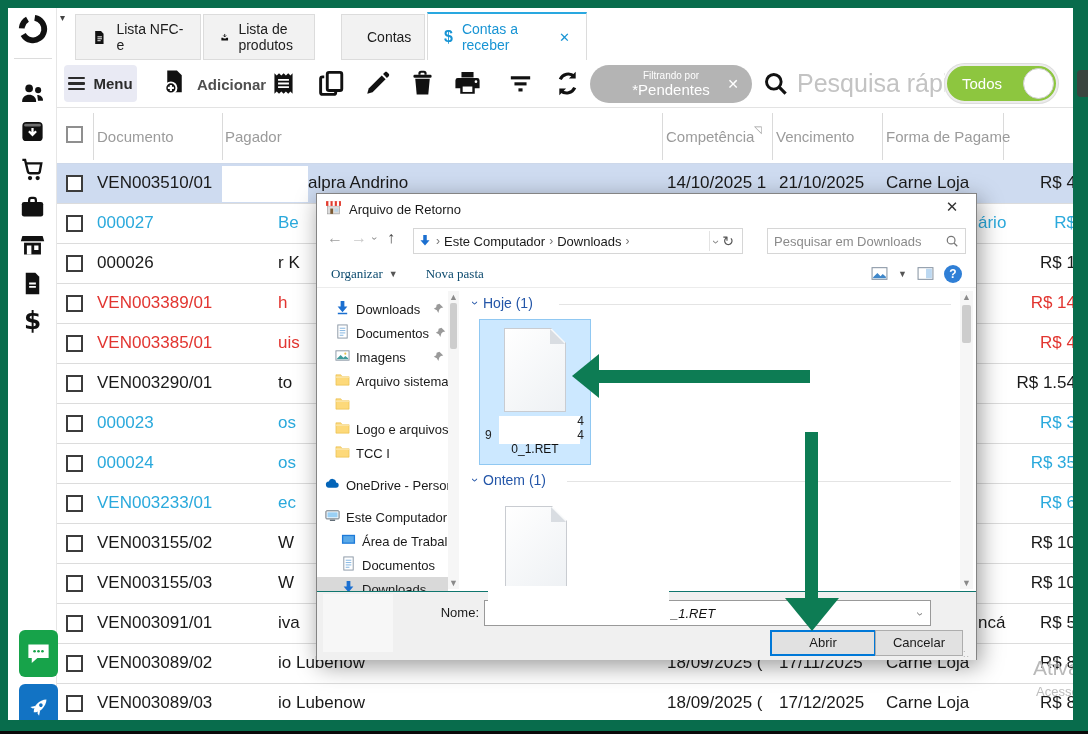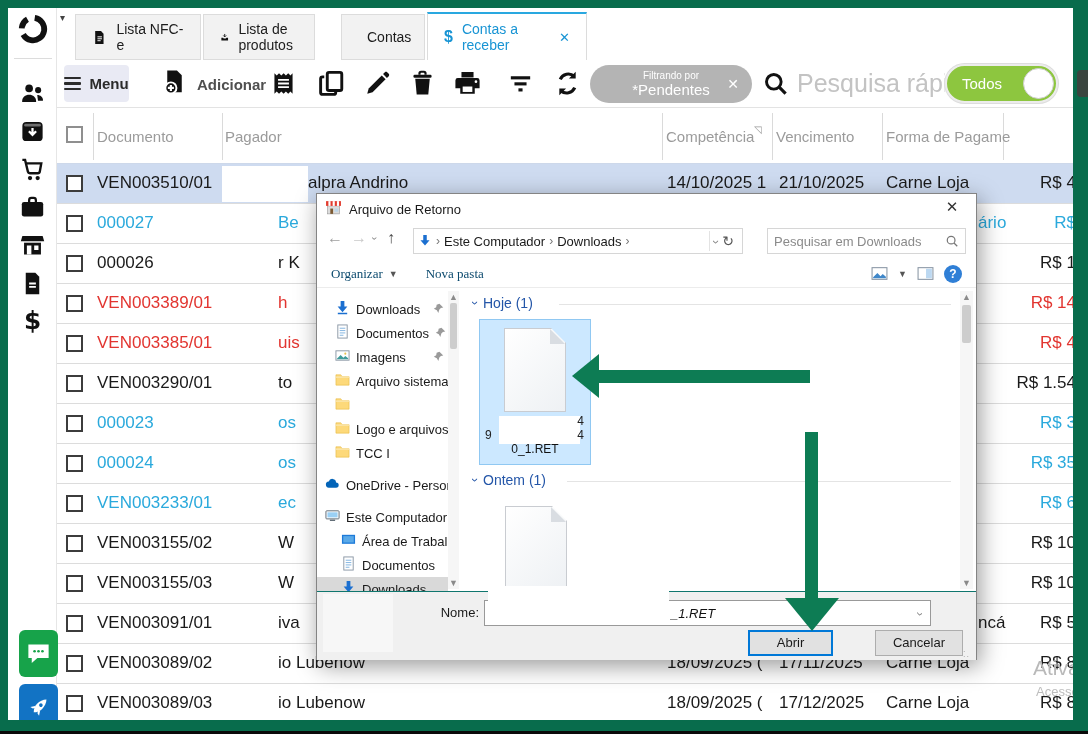--- a/index.html
+++ b/index.html
@@ -29,21 +29,21 @@
   .tab-overflow { position:absolute; left:3px; top:4px; font-size:10px; color:#444; cursor:pointer; }
   .tab { position:absolute; top:6px; height:46px; background:#f2f2f2; border:1px solid #dcdcdc; display:flex; align-items:center; gap:9px; padding:0 16px; font-size:14px; color:#1c1c1c; cursor:pointer; }
   .tab .t-ico { width:17px; height:17px; display:inline-block; }
   .tab .t-ico svg { width:100%; height:100%; }
   .tab.active { top:4px; height:48px; background:#fff; border-top:2px solid #29a8e0; border-bottom:none; color:#1894d4; }
   .tab.active .t-dollar { color:#1894d4; font-weight:bold; font-size:16px; }
   .tab .t-close { color:#1894d4; font-size:13px; margin-left:8px; cursor:pointer; }
 
   
   .toolbar { position:absolute; left:57px; top:60px; width:1016px; height:47px; background:#fff; z-index:5; }
-  .menu-btn { position:absolute; left:7px; top:5px; width:65px; height:37px; background:#e9eaf4; border-radius:4px; display:flex; align-items:center; justify-content:center; gap:8px; font-weight:bold; font-size:15px; color:#2b2b2b; cursor:pointer; }
+  .menu-btn { position:absolute; left:7px; top:5px; width:73px; height:37px; background:#e9eaf4; border-radius:4px; display:flex; align-items:center; justify-content:center; gap:8px; font-weight:bold; font-size:15px; color:#2b2b2b; cursor:pointer; }
   .menu-btn .bars { display:inline-block; width:17px; }
   .menu-btn .bars div { height:2.6px; background:#2b2b2b; margin:3px 0; border-radius:1px; }
   .add-grp { position:absolute; left:103px; top:8px; display:flex; align-items:center; gap:8px; cursor:pointer; }
   .add-grp svg { width:29px; height:29px; }
   .add-label { font-weight:bold; font-size:15px; color:#4f4f4f; }
   .tbtn { position:absolute; top:9px; width:29px; height:29px; cursor:pointer; }
   .tbtn svg { width:100%; height:100%; }
   .chip { position:absolute; left:533px; top:5px; width:162px; height:38px; background:#b4b4b4; border-radius:19px; color:#fff; text-align:center; cursor:pointer; }
   .chip .c1 { font-size:10px; padding-top:5px; }
   .chip .c2 { font-size:15px; }
@@ -133,21 +133,21 @@
   .tile2-page { left:42px; top:217px; width:62px; height:84px; }
 
   .dlg-bottom { position:absolute; left:0; top:397px; right:0; height:69px; background:#f0f0f0; border-top:1px solid #0f766e; }
   .blob { position:absolute; left:6px; top:2px; width:70px; height:58px; background:#f7f7f7; }
   .nome-lab { position:absolute; left:100px; top:13px; width:62px; text-align:right; }
   .combo { position:absolute; left:167px; top:8px; width:447px; height:26px; background:#fff; border:1px solid #999; cursor:text;font-style:italic; }
   .combo .val { position:absolute; left:186px; top:5px; font-size:13px; color:#111; }
   .combo .chev { position:absolute; right:8px; top:6px; }
   .combo-redact { position:absolute; left:171px; top:-6px; width:181px; height:30px; background:#fff; z-index:2; }
   .btn { position:absolute; top:38px; height:26px; background:#e1e1e1; border:1px solid #adadad; text-align:center; font-size:13px; line-height:24px; cursor:pointer; font-family:"Liberation Sans",sans-serif; }
-  .btn-open { left:431px; width:85px; border:2px solid #0078d7; line-height:22px; }
+  .btn-open { left:453px; width:106px; border:2px solid #0078d7; line-height:22px; }
   .btn-cancel { left:558px; width:88px; }
   .grip { position:absolute; right:3px; bottom:3px; width:10px; height:10px; color:#aaa; font-size:9px; line-height:5px; letter-spacing:1px; }
 
   
   .arrow { position:absolute; z-index:30; }
   .ah-rect { left:598px; top:370px; width:212px; height:13px; background:#0d7c54; }
   .ah-head { left:572px; top:354px; width:0; height:0; border-top:22px solid transparent; border-bottom:22px solid transparent; border-right:27px solid #0d7c54; }
   .av-rect { left:805px; top:432px; width:13px; height:168px; background:#0d7c54; }
   .av-head { left:785px; top:598px; width:0; height:0; border-left:27px solid transparent; border-right:27px solid transparent; border-top:33px solid #0d7c54; }
 </style>

